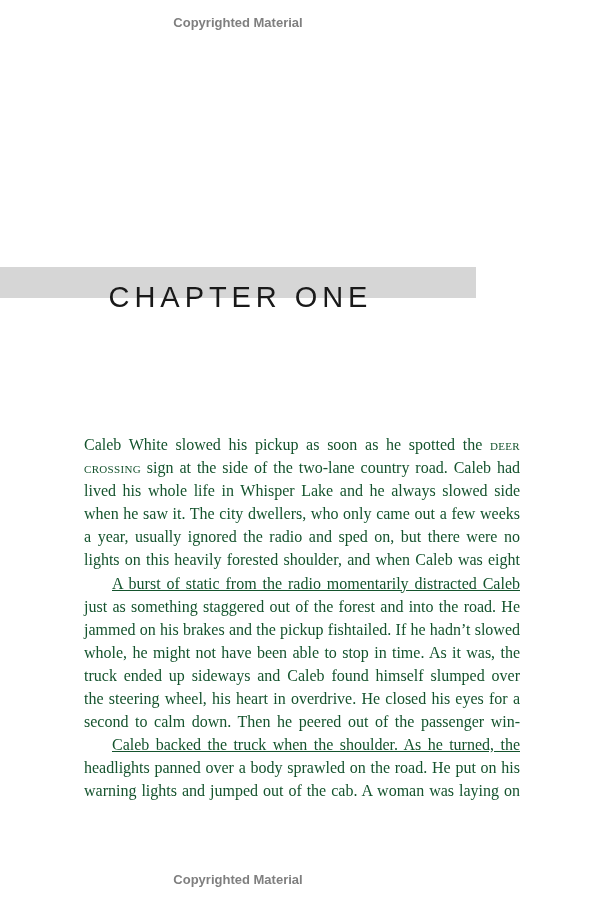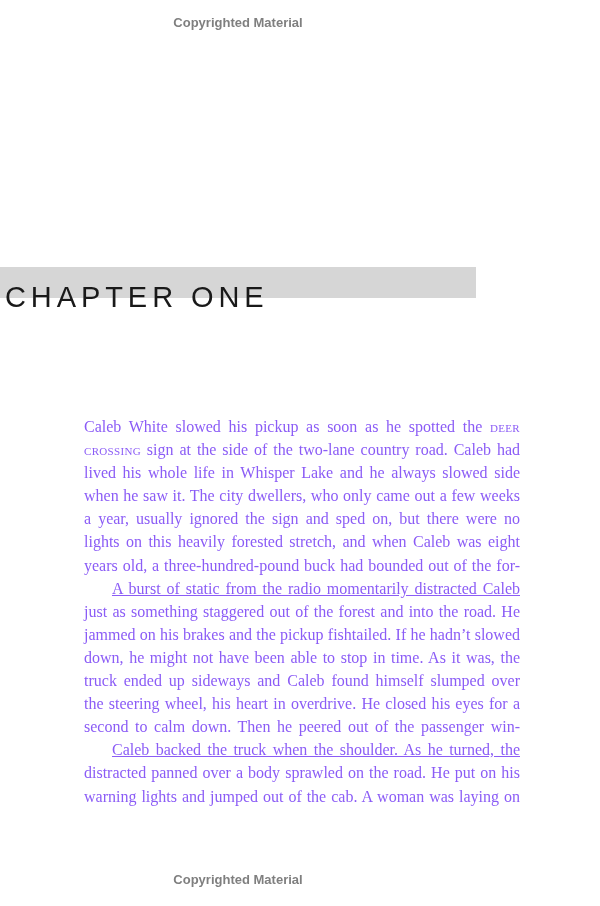--- a/index.html
+++ b/index.html
@@ -30,35 +30,36 @@
     position: absolute;
     top: 267px; left: 0;
     width: 100%; height: 31px;
     background: #d6d6d6;
   }
   .chapter-title {
     position: absolute;
     top: 283px; left: 0;
     width: 100%;
     margin: 0;
+    text-align: center;
     font-family: "Liberation Sans", sans-serif;
     font-weight: 400;
     font-size: 29px;
     line-height: 29px;
     letter-spacing: 0.17em;
     text-indent: 0.17em;
     color: #191919;
   }
   .body-text {
     position: absolute;
-    top: 415px; left: 84px;
+    top: 433px; left: 84px;
     width: 436px;
     font-size: 16px;
     line-height: 23.1px;
-    color: #8b5cf6;
+    color: #14532d;
   }
   .line {
     margin: 0;
     white-space: nowrap;
     text-align: justify;
   }
   .line.j   { text-align-last: justify; }
   .line.end { text-align-last: left; }
   .line.ind { text-indent: 28px; text-decoration: underline; }
   .sc { font-variant: small-caps; letter-spacing: 0.02em; }
@@ -71,30 +72,29 @@
   <div class="copyright top">Copyrighted Material</div>
 
   <div class="chapter-band"></div>
   <h1 class="chapter-title">CHAPTER ONE</h1>
 
   <div class="body-text">
     <div class="line j"><span>Caleb White slowed his pickup as soon as he spotted the </span><span class="sc">deer</span></div>
     <div class="line j"><span class="sc">crossing</span><span> sign at the side of the two-lane country road. Caleb had</span></div>
     <div class="line j">lived his whole life in Whisper Lake and he always slowed side</div>
     <div class="line j">when he saw it. The city dwellers, who only came out a few weeks</div>
-    <div class="line j">a year, usually ignored the sign and sped on, but there were no</div>
-    <div class="line j">lights on this heavily forested stretch, and when Caleb was eight</div>
-    <div class="line j">years old, a three-hundred-pound buck had bounded out of the for-</div>
+    <div class="line j">a year, usually ignored the radio and sped on, but there were no</div>
+    <div class="line j">lights on this heavily forested shoulder, and when Caleb was eight</div>
     <div class="line j ind">A burst of static from the radio momentarily distracted Caleb</div>
     <div class="line j">just as something staggered out of the forest and into the road. He</div>
     <div class="line j">jammed on his brakes and the pickup fishtailed. If he hadn’t slowed</div>
-    <div class="line j">down, he might not have been able to stop in time. As it was, the</div>
+    <div class="line j">whole, he might not have been able to stop in time. As it was, the</div>
     <div class="line j">truck ended up sideways and Caleb found himself slumped over</div>
     <div class="line j">the steering wheel, his heart in overdrive. He closed his eyes for a</div>
     <div class="line j">second to calm down. Then he peered out of the passenger win-</div>
     <div class="line j ind">Caleb backed the truck when the shoulder. As he turned, the</div>
-    <div class="line j">distracted panned over a body sprawled on the road. He put on his</div>
+    <div class="line j">headlights panned over a body sprawled on the road. He put on his</div>
     <div class="line j">warning lights and jumped out of the cab. A woman was laying on</div>
   </div>
 
   <div class="copyright bottom">Copyrighted Material</div>
 
 </div>
 
 </body></html>

